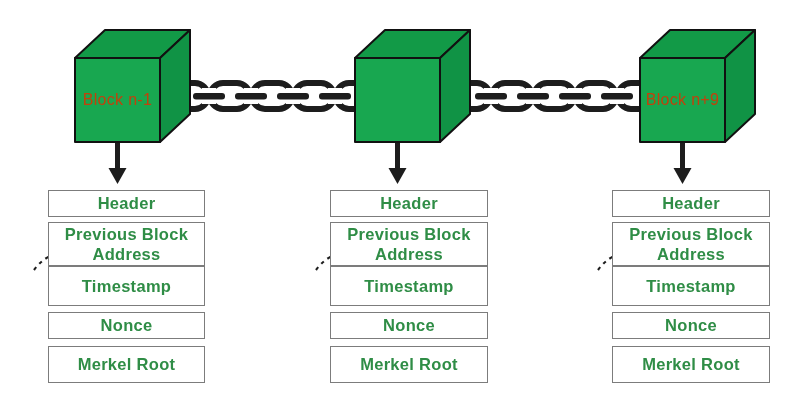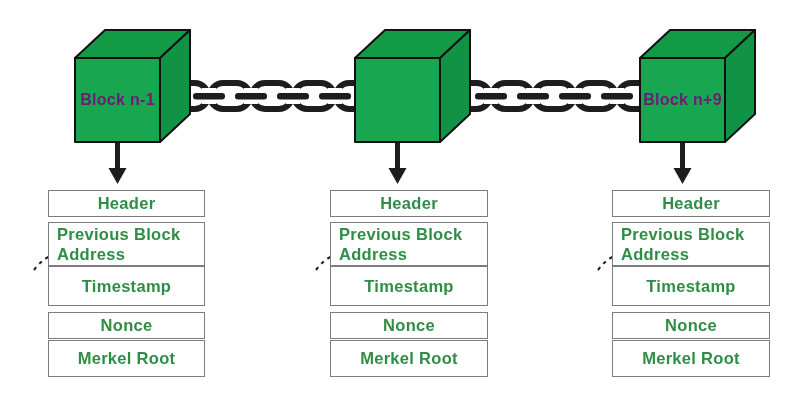--- a/index.html
+++ b/index.html
@@ -3,34 +3,34 @@
 <meta charset="utf-8">
 <style>
   html,body{margin:0;padding:0;background:#ffffff;}
   .stage{
     position:relative;width:800px;height:400px;background:#ffffff;overflow:hidden;
     font-family:"Liberation Sans","DejaVu Sans",sans-serif;
   }
   .gfx{position:absolute;left:0;top:0;width:800px;height:400px;}
   .cube-label{
     position:absolute;display:flex;align-items:center;justify-content:center;
-    color:#701a75;font-weight:bold;font-size:16px;letter-spacing:.3px;
+    color:#c2410c;font-weight:normal;font-size:16px;letter-spacing:.3px;
     width:85px;height:84px;top:58px;text-align:center;pointer-events:none;
   }
   .btable{position:absolute;top:190px;width:158px;}
   .brow{
     box-sizing:border-box;background:#ffffff;border:1.6px solid #7c7c7c;
-    display:flex;align-items:center;justify-content:center;
+    display:flex;align-items:center;justify-content:center;text-align:center;
     color:#2f8d46;font-weight:bold;font-size:16.5px;letter-spacing:.3px;line-height:1.22;
     padding:0 8px;
   }
   .r1{height:27px;margin-bottom:5px;}
   .r2{height:44px;}
   .r3{height:40px;margin-bottom:6px;}
-  .r4{height:27px;margin-bottom:1px;}
+  .r4{height:27px;margin-bottom:7px;}
   .r5{height:37px;}
 </style>
 </head>
 <body>
 
 <div class="stage">
 
   <svg class="gfx" viewBox="0 0 800 400" aria-hidden="true">
 
     <g stroke-linecap="round">

